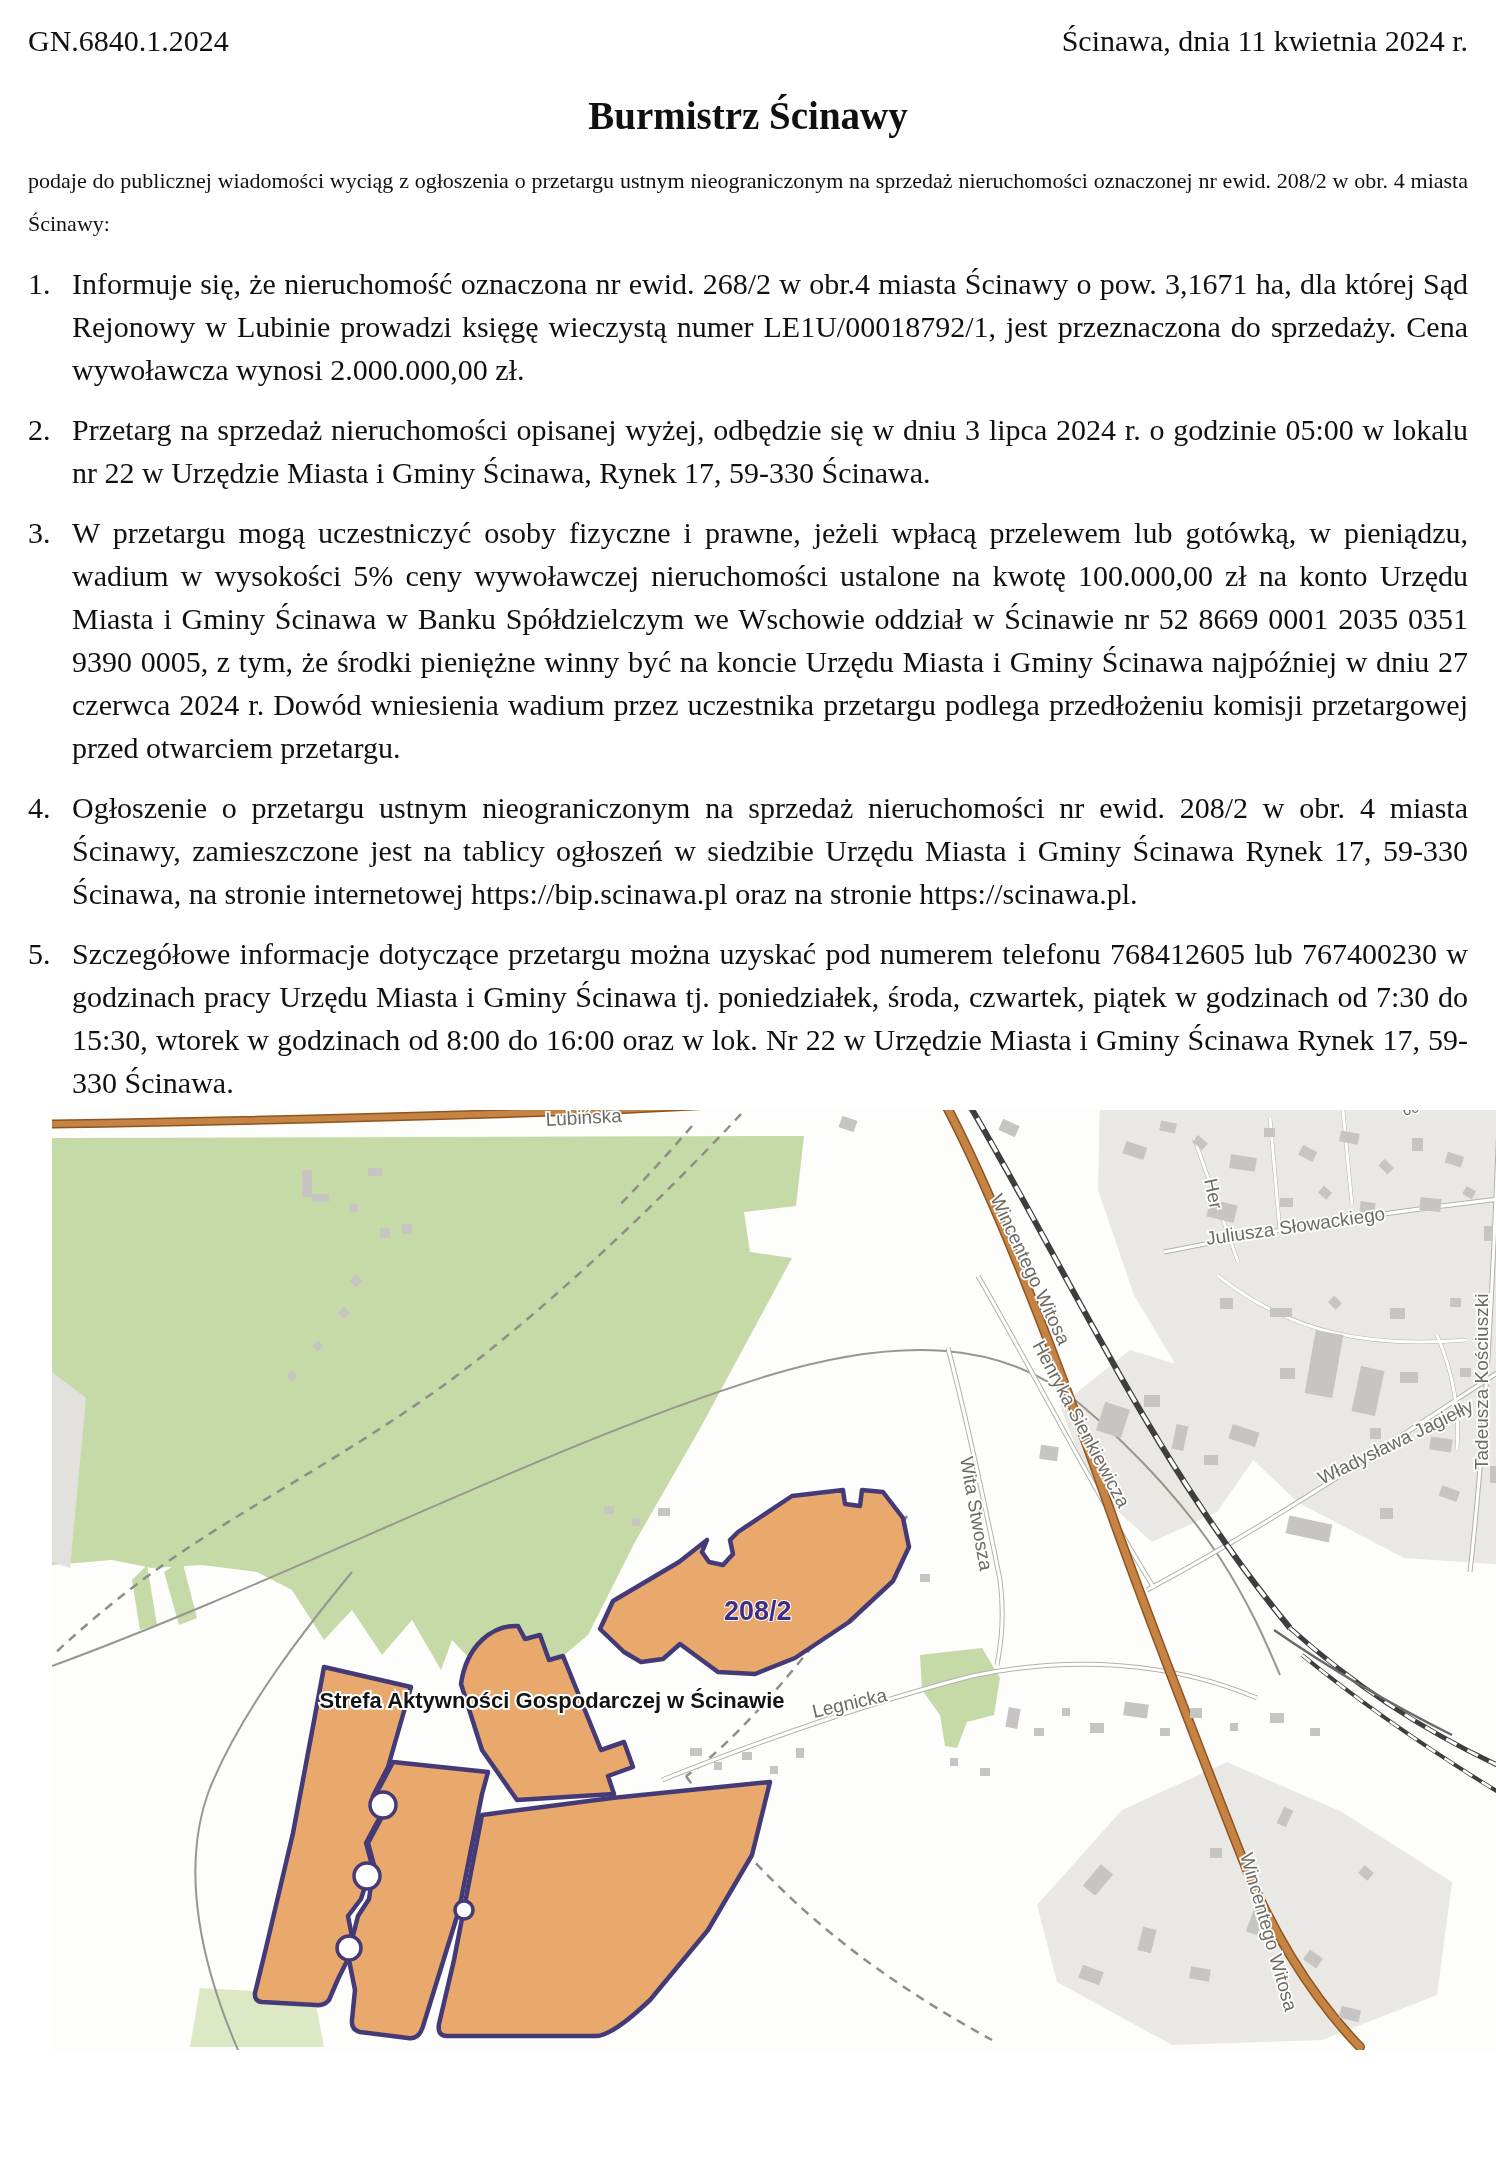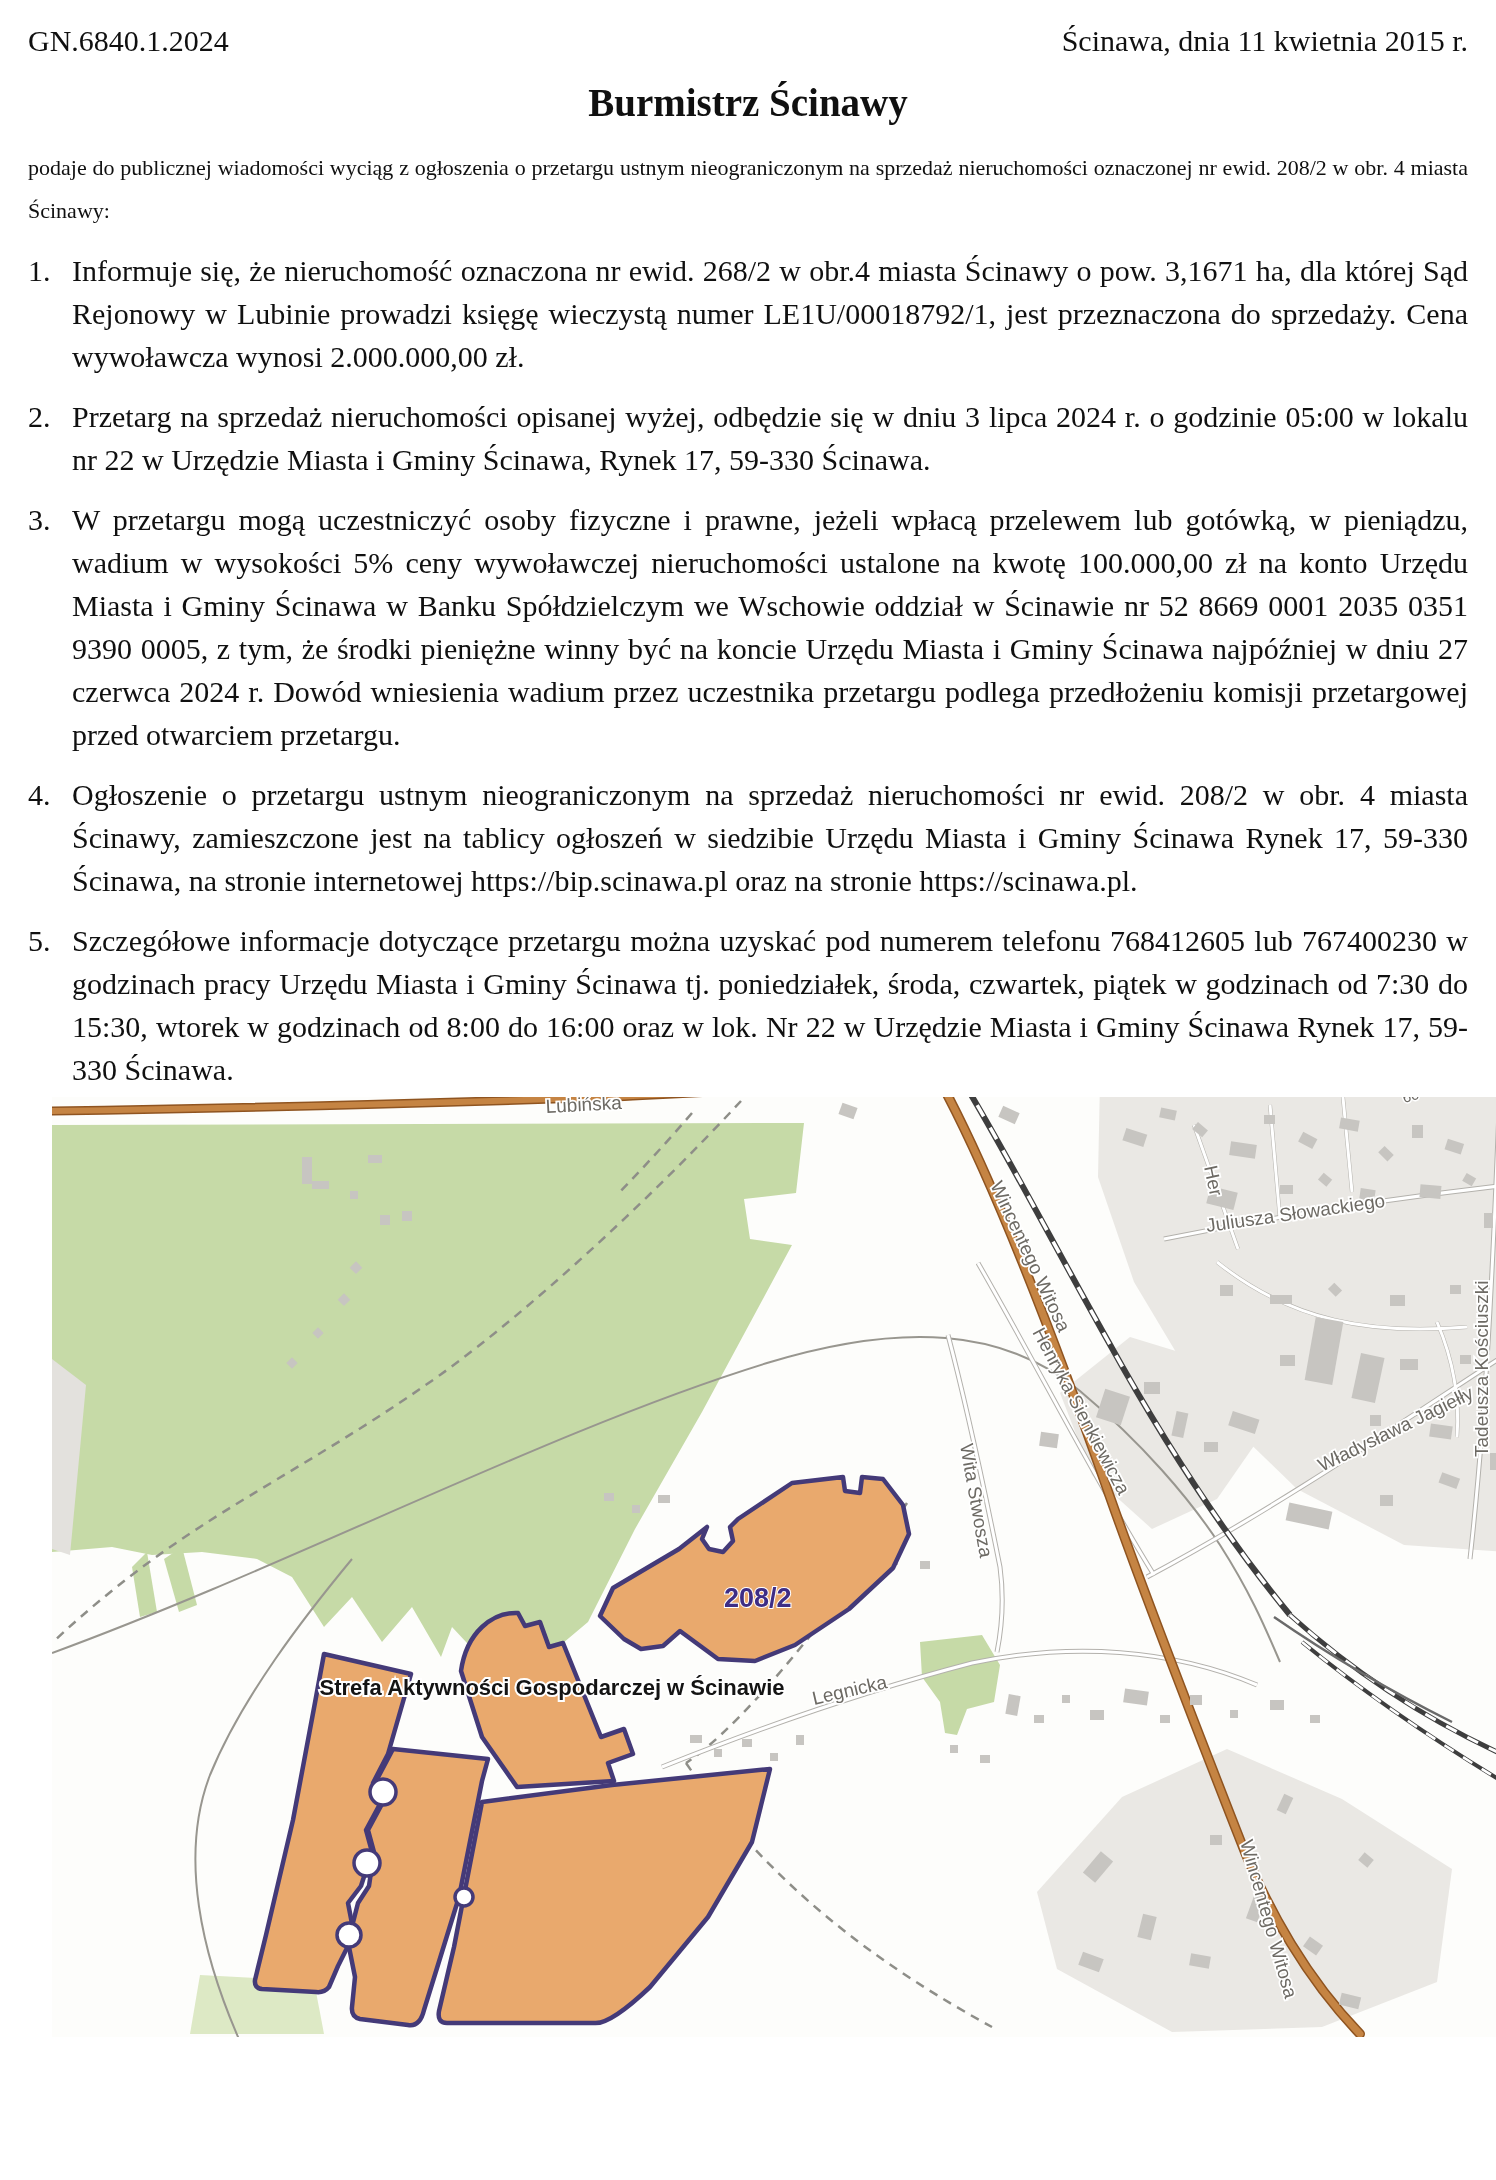--- a/index.html
+++ b/index.html
@@ -2,40 +2,40 @@
 <html><head>
 <meta charset="utf-8">
 <style>
   html,body{margin:0;padding:0;background:#e9e9e9;}
   .page{
     position:relative;width:1496px;height:2180px;margin:0 auto;background:#ffffff;
     font-family:"Liberation Serif", serif;color:#101010;overflow:hidden;
   }
   .content{padding:20px 28px 0 28px;}
   .docheader{display:flex;justify-content:space-between;font-size:30px;line-height:42px;}
-  .doctitle{text-align:center;font-weight:bold;font-size:39px;line-height:54px;margin-top:14px;}
+  .doctitle{text-align:center;font-weight:bold;font-size:39px;line-height:54px;margin-top:27px;}
   .intro{font-size:22px;line-height:43px;text-align:justify;margin-top:16px;}
   .item{display:grid;grid-template-columns:44px 1fr;margin-top:17px;font-size:30px;line-height:43px;}
   .item .num{text-align:left;}
   .item .txt{text-align:justify;}
   .map-wrap{margin:6px 0 0 24px;width:1456px;}
   svg text{font-family:"Liberation Sans", sans-serif;}
   .stlbl{font-size:19px;fill:#6d6a64;stroke:#ffffff;stroke-width:3.5px;paint-order:stroke;font-weight:500;}
   .stlbl-sm{font-size:15px;fill:#6d6a64;stroke:#ffffff;stroke-width:3px;paint-order:stroke;}
   .zonelbl{font-size:22px;font-weight:bold;fill:#141414;stroke:#ffffff;stroke-width:4px;paint-order:stroke;}
   .parcellbl{font-size:27px;font-weight:bold;fill:#3e2d85;stroke:#ffffff;stroke-width:2px;paint-order:stroke;}
 </style>
 </head>
 <body>
 
 <div class="page">
   <div class="content">
     <div class="docheader">
       <span>GN.6840.1.2024</span>
-      <span>Ścinawa, dnia 11 kwietnia 2015 r.</span>
+      <span>Ścinawa, dnia 11 kwietnia 2024 r.</span>
     </div>
     <div class="doctitle">Burmistrz Ścinawy</div>
     <div class="intro">podaje do publicznej wiadomości wyciąg z ogłoszenia o przetargu ustnym nieograniczonym na sprzedaż nieruchomości oznaczonej nr ewid. 208/2 w obr. 4 miasta Ścinawy:</div>
 
     <div class="item">
       <span class="num">1.</span>
       <span class="txt">Informuje się, że nieruchomość oznaczona nr ewid. 268/2 w obr.4 miasta Ścinawy o pow. 3,1671 ha, dla której Sąd Rejonowy w Lubinie prowadzi księgę wieczystą numer LE1U/00018792/1, jest przeznaczona do sprzedaży. Cena wywoławcza wynosi 2.000.000,00 zł.</span>
     </div>
     <div class="item">
       <span class="num">2.</span>

